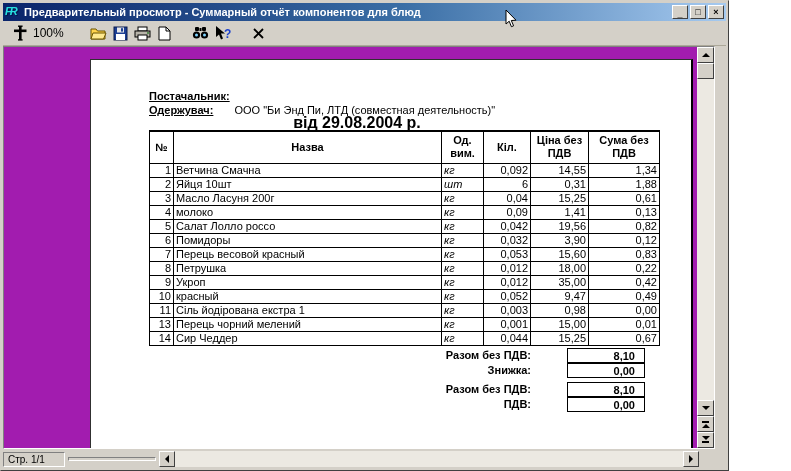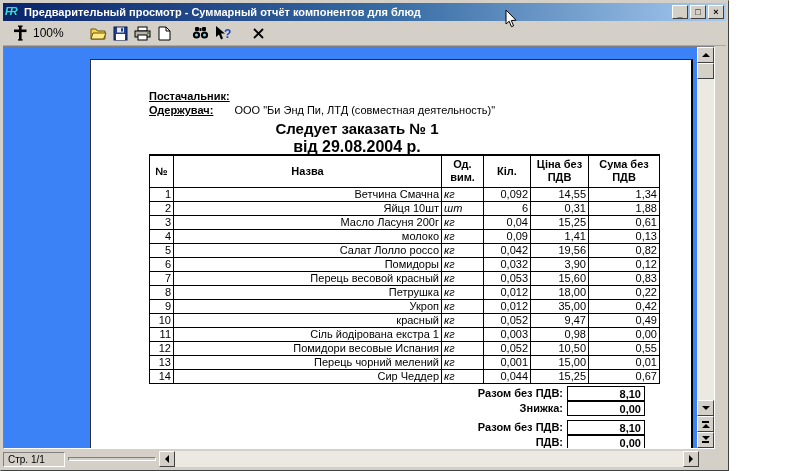--- a/index.html
+++ b/index.html
@@ -24,49 +24,49 @@
   
   .toolbar { height:25px; flex:0 0 25px; background:#d4d0c8; display:flex; align-items:center;
     padding-left:6px; border-bottom:1px solid #aca899; }
   .tb { width:22px; height:22px; background:transparent; border:none; display:flex;
     align-items:center; justify-content:center; padding:0; }
   .zoom-level { font-size:12px; color:#000; margin:0 10px 0 2px; }
   .tb-gap { width:14px; }
   .tb svg { display:block; }
 
   
-  .main { flex:1 1 auto; position:relative; background:#3b82f6; border:1px solid;
+  .main { flex:1 1 auto; position:relative; background:#a21caf; border:1px solid;
     border-color:#808080 #fff #fff #808080; margin-right:11px; overflow:hidden; }
   .paper { position:absolute; left:86px; top:12px; width:603px; height:620px; background:#fff;
     border:1px solid #303030; border-right:2px solid #000; color:#000; overflow:hidden; }
 
   .supplier-row { margin:26px 0 0 58px; height:14px; }
   .receiver-row { margin-left:58px; height:14px; }
   .lbl { font-size:11px; font-weight:bold; text-decoration:underline; display:inline-block; }
   .receiver-row .lbl { width:81px; }
   .receiver-value { font-size:11px; }
   .rep-title { width:532px; text-align:center; font-size:15px; font-weight:bold; margin-top:6px; height:18px; }
   .rep-subtitle { width:532px; text-align:center; font-size:16px; font-weight:bold; height:14px; }
 
   table.rep { border-collapse:collapse; margin:2px 0 0 58px; table-layout:fixed; width:510px;
     border:1px solid #000; border-top:2px solid #000; }
   table.rep th { border:1px solid #000; font-size:11px; font-weight:bold; height:32px;
     line-height:13px; text-align:center; padding:0 1px; overflow:hidden; }
   table.rep td { border:1px solid #000; font-size:11px; height:14px; line-height:13px;
     padding:0 2px; white-space:nowrap; overflow:hidden; }
   td.c-num, td.c-qty, td.c-price, td.c-sum { text-align:right; }
   td.c-unit { text-align:left;font-style:italic; }
-  td.c-name { text-align:right; }
+  td.c-name { text-align:left; }
 
   .totals { margin:2px 0 0 58px; width:496px; }
   .total-row { display:flex; align-items:center; height:15px; margin-bottom:0; }
   .total-row.gap { margin-top:4px; }
   .total-label { flex:1; text-align:right; font-size:11px; font-weight:bold; padding-right:4px; }
   .total-value { width:78px; border:1px solid #000; font-size:11px; font-weight:bold;
-    text-align:right; padding:0 3px; height:15px; line-height:14px; background:#fff; }
+    text-align:right; padding:0 9px; height:15px; line-height:14px; background:#fff;margin-left:32px; }
 
   
   .btn3d { background:#d4d0c8; border:1px solid; border-color:#fff #404040 #404040 #fff;
     display:flex; align-items:center; justify-content:center; flex-direction:column; padding:0; }
   .vscroll { position:absolute; right:0; top:0; bottom:0; width:17px; background:#ece9e2;
     display:flex; flex-direction:column; }
   .vscroll .btn3d { width:17px; height:16px; flex:0 0 16px; }
   .v-thumb { height:18px; flex:0 0 18px; }
   .v-track { flex:1 1 auto; }
   .tri-up { width:0; height:0; border:4px solid transparent; border-top:none; border-bottom:4px solid #000; }
@@ -169,21 +169,20 @@
 
   <div class="main">
     <div class="paper">
       <div class="supplier-row">
         <span class="lbl">Постачальник:</span>
       </div>
       <div class="receiver-row">
         <span class="lbl">Одержувач:</span>
         <span class="receiver-value">ООО "Би Энд Пи, ЛТД (совместная деятельность)"</span>
       </div>
-      <div class="rep-title">Следует заказать № 1</div>
       <div class="rep-subtitle">від 29.08.2004 р.</div>
 
       <table class="rep">
         <colgroup>
           <col style="width:24px">
             <col style="width:268px">
             <col style="width:42px">
           <col style="width:47px">
             <col style="width:58px">
             <col style="width:71px">
@@ -281,28 +280,20 @@
             </tr>
             <tr>
               <td class="c-num">11</td>
               <td class="c-name">Сіль йодірована екстра 1</td>
               <td class="c-unit">кг</td>
               <td class="c-qty">0,003</td>
               <td class="c-price">0,98</td>
               <td class="c-sum">0,00</td>
             </tr>
             <tr>
-              <td class="c-num">12</td>
-              <td class="c-name">Помидори весовые Испания</td>
-              <td class="c-unit">кг</td>
-              <td class="c-qty">0,052</td>
-              <td class="c-price">10,50</td>
-              <td class="c-sum">0,55</td>
-            </tr>
-            <tr>
               <td class="c-num">13</td>
               <td class="c-name">Перець чорний мелений</td>
               <td class="c-unit">кг</td>
               <td class="c-qty">0,001</td>
               <td class="c-price">15,00</td>
               <td class="c-sum">0,01</td>
             </tr>
             <tr>
               <td class="c-num">14</td>
               <td class="c-name">Сир Чеддер</td>

